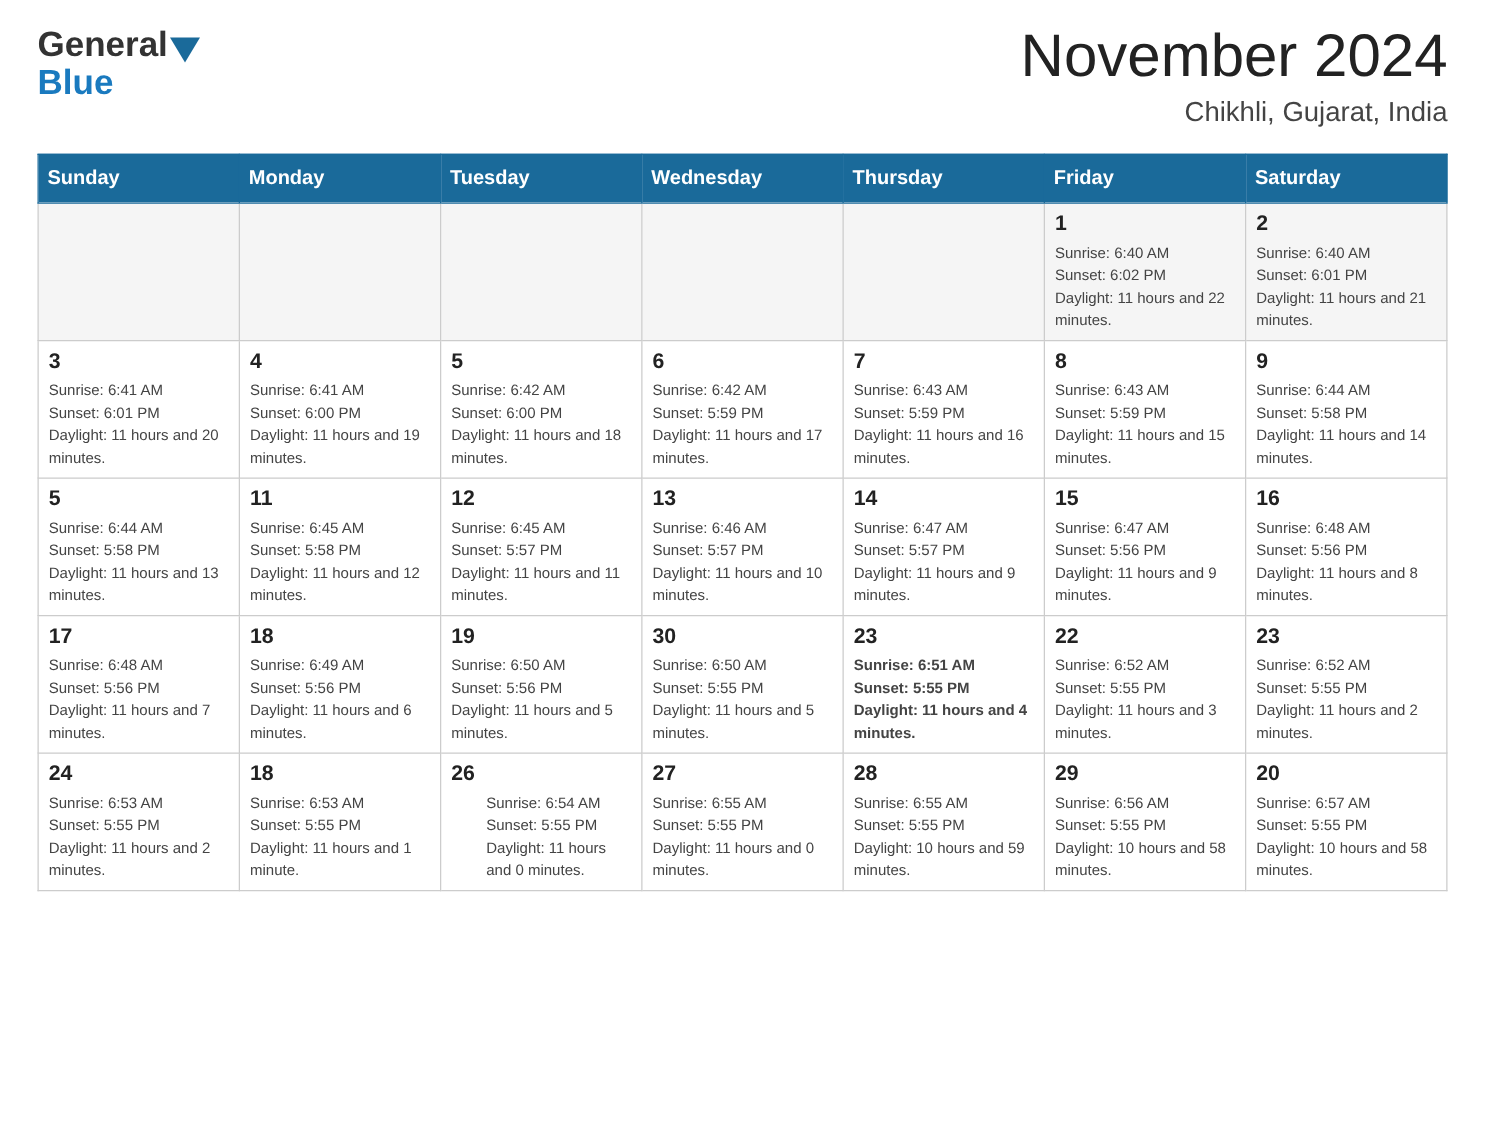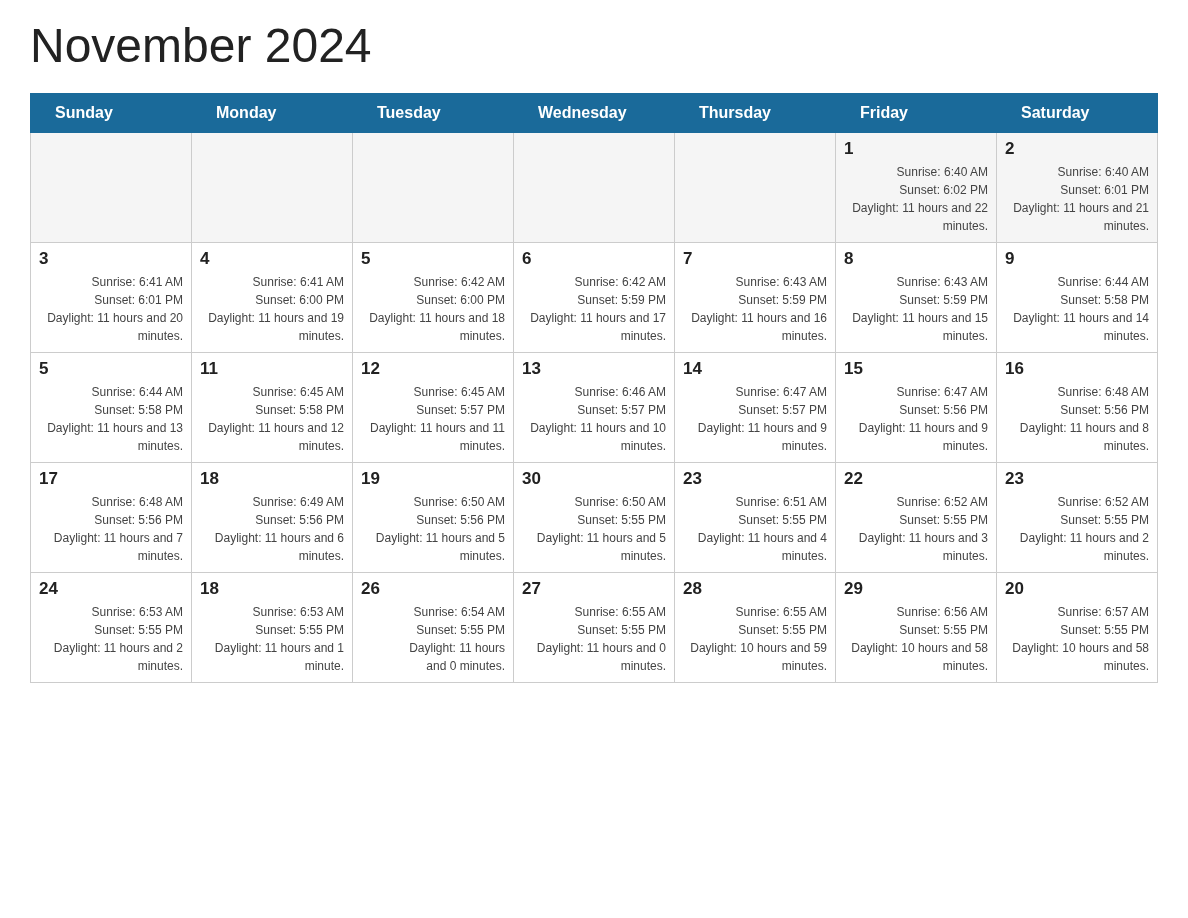--- a/index.html
+++ b/index.html
@@ -62,56 +62,63 @@
     .calendar-table {
       width: 100%;
       border-collapse: collapse;
       border: 1px solid #bbb;
     }
     .calendar-table th {
       background-color: #1a6a9a;
       color: #fff;
       font-size: 16px;
       font-weight: bold;
-      padding: 10px 24px;
+      padding: 10px 7px;
       text-align: left;
       border: 1px solid #1a6a9a;
     }
     .calendar-table td {
       vertical-align: top;
       border: 1px solid #ccc;
       padding: 6px 8px;
       width: 14.28%;
       height: 110px;
     }
     .day-number {
       font-size: 17px;
       font-weight: bold;
       color: #222;
       margin-bottom: 4px;
     }
     .day-info {
       font-size: 12px;
       color: #444;
       line-height: 1.5;
-      text-align: right;
     }
     .empty-cell {
       background: #f9f9f9;
     }
     tr:first-child td {
       background: #f5f5f5;
     }
   </style>
 </head>
 <body>
 
 <div class="header-section">
+  <div class="logo">
+    <div class="logo-top">
+      <span class="logo-general">General</span>
+      <div class="logo-triangle"></div>
+    </div>
+    <span class="logo-blue">Blue</span>
+  </div>
   <div class="title-section">
     <div class="month-year-title">November 2024</div>
+    <div class="location-subtitle">Chikhli, Gujarat, India</div>
   </div>
 </div>
 
 <table class="calendar-table">
   <thead>
     <tr>
     <th>Sunday</th>
         <th>Monday</th>
         <th>Tuesday</th>
         <th>Wednesday</th>
@@ -248,21 +255,21 @@
 Daylight: 11 hours and 5 minutes.</div>
         </td>
         <td>
           <div class="day-number">30</div>
           <div class="day-info" style="white-space: pre-line;">Sunrise: 6:50 AM
 Sunset: 5:55 PM
 Daylight: 11 hours and 5 minutes.</div>
         </td>
         <td>
           <div class="day-number">23</div>
-          <div class="day-info" style="white-space: pre-line;">Sunrise: 6:51 AM
+          <div class="day-info" style="white-space: pre-line; font-weight: bold;">Sunrise: 6:51 AM
 Sunset: 5:55 PM
 Daylight: 11 hours and 4 minutes.</div>
         </td>
         <td>
           <div class="day-number">22</div>
           <div class="day-info" style="white-space: pre-line;">Sunrise: 6:52 AM
 Sunset: 5:55 PM
 Daylight: 11 hours and 3 minutes.</div>
         </td>
         <td>

